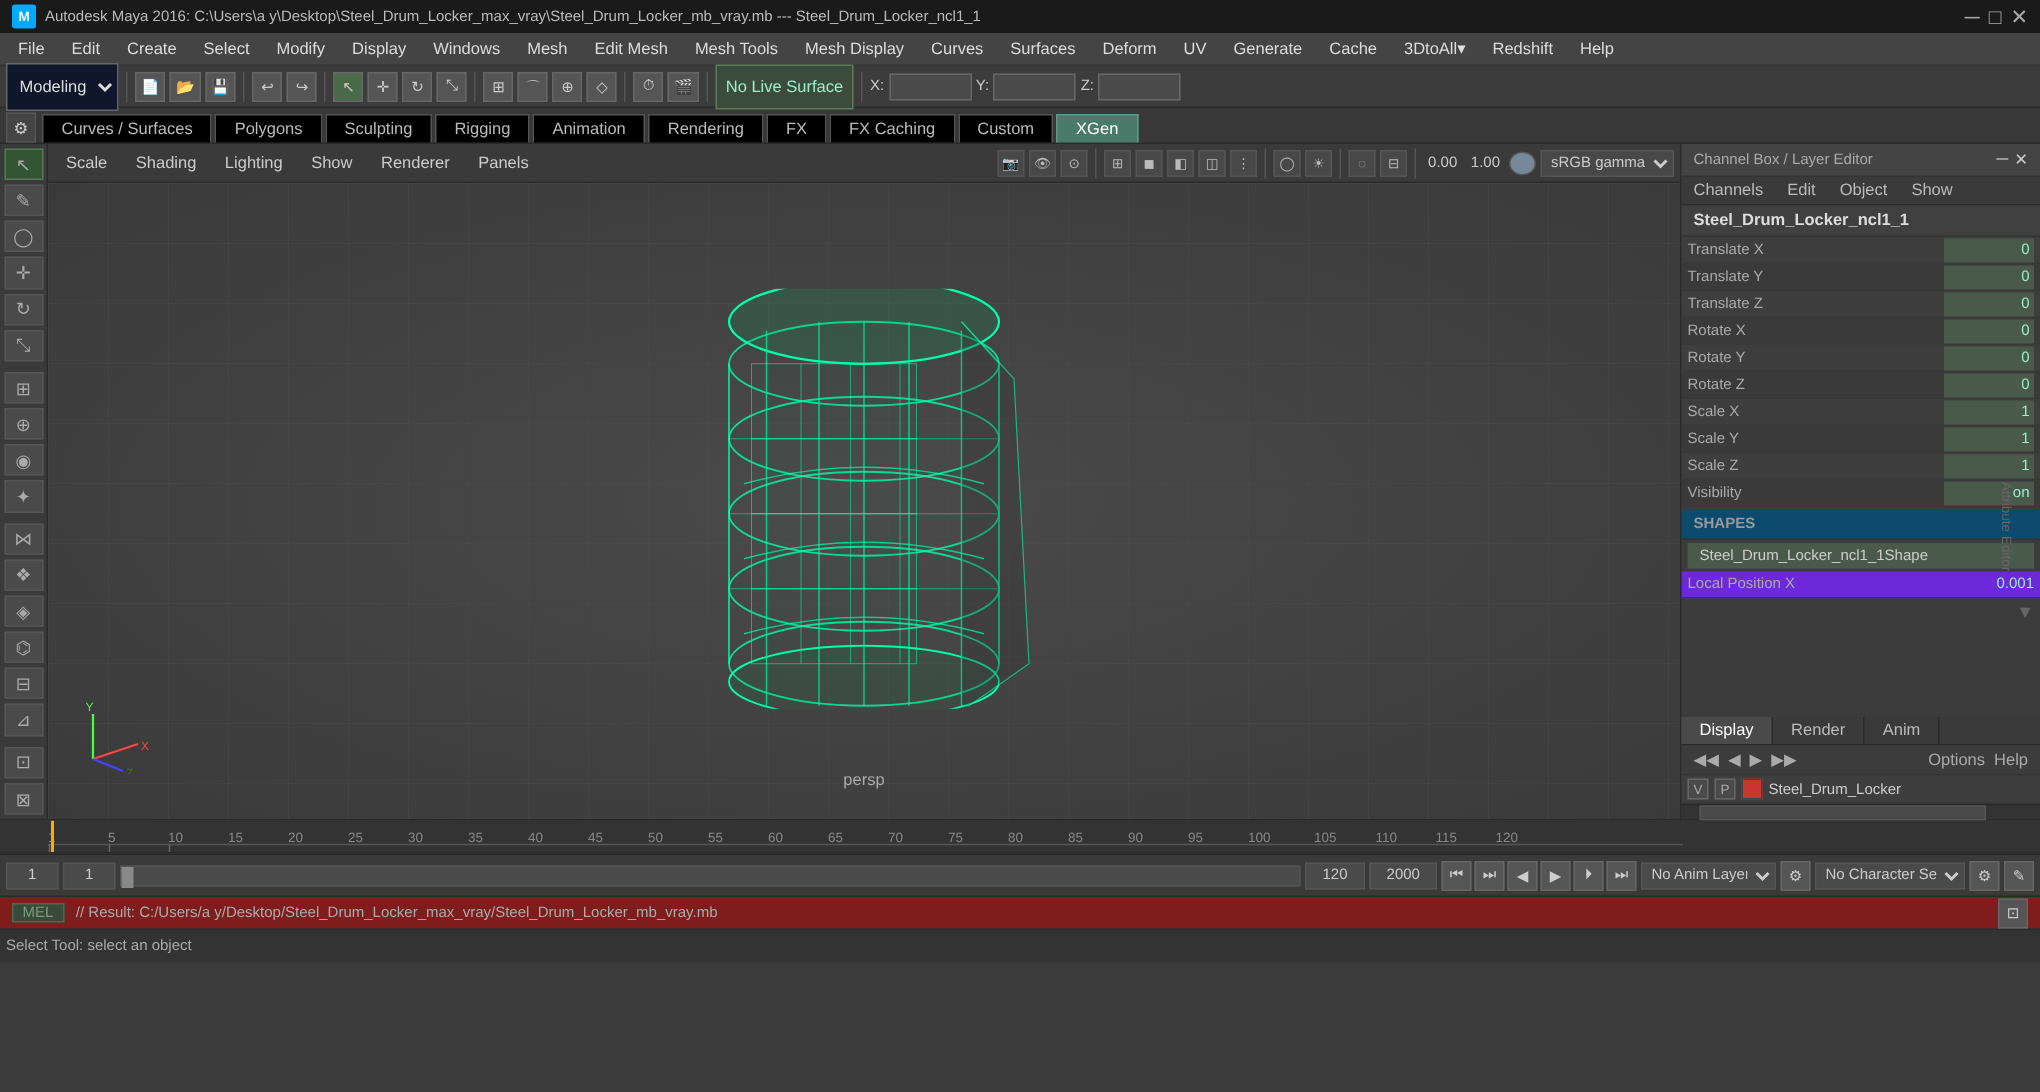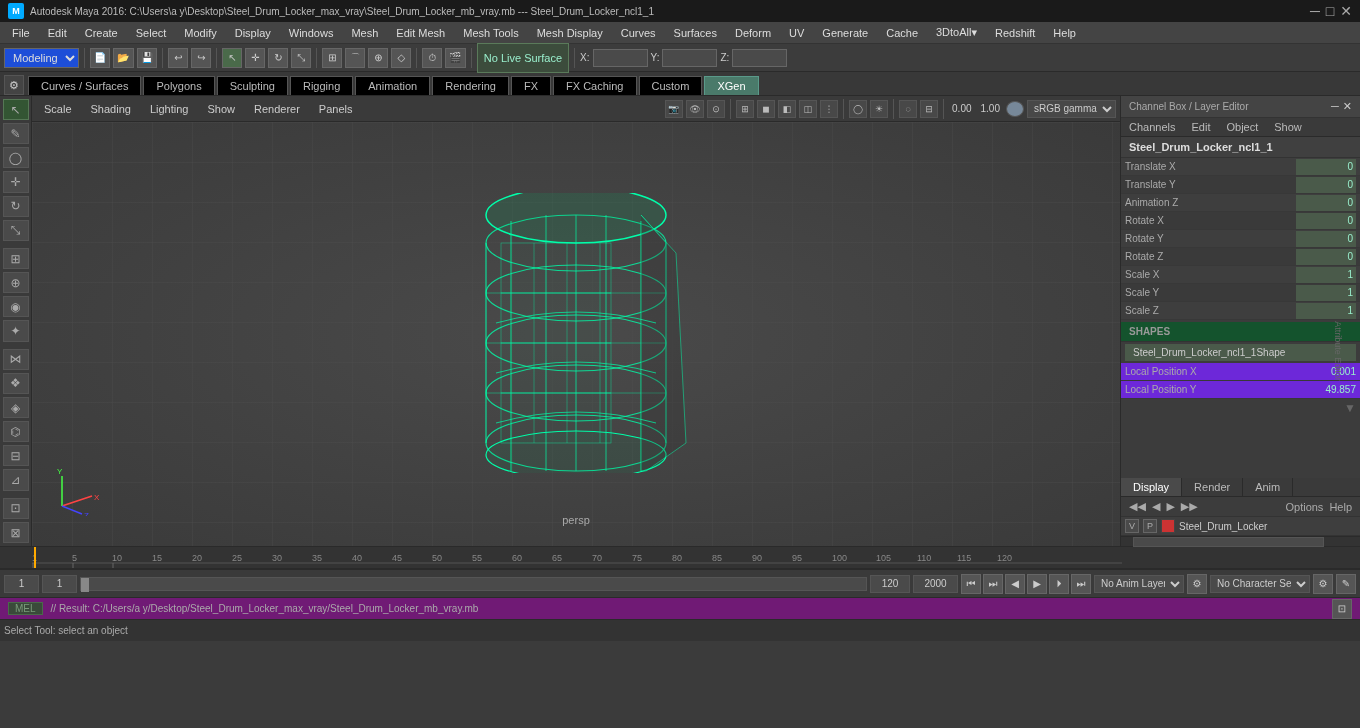--- a/index.html
+++ b/index.html
@@ -52,25 +52,25 @@
     #toolbar1 {
       background: #3c3c3c;
       height: 28px;
       display: flex;
       align-items: center;
       padding: 0 4px;
       gap: 3px;
       border-bottom: 1px solid #2a2a2a;
     }
     .toolbar-select {
-      background: #1d4ed8;
+      background: #0f172a;
       border: 1px solid #666;
       color: #ddd;
       font-size: 11px;
-      height: 20px;
+      height: 32px;
       padding: 0 4px;
       cursor: pointer;
     }
     .tb-btn {
       background: #555;
       border: 1px solid #666;
       color: #ccc;
       font-size: 10px;
       height: 20px;
       min-width: 20px;
@@ -200,21 +200,21 @@
       display: flex;
       align-items: center;
       height: 18px;
       border-bottom: 1px solid #383838;
       padding: 0 4px;
     }
     .channel-row:nth-child(odd) { background: #3e3e3e; }
     .channel-row:nth-child(even) { background: #3a3a3a; }
     .channel-name { flex: 1; color: #aaa; font-size: 10px; }
     .channel-value { width: 60px; text-align: right; color: #9ec; font-size: 10px; background: #4a5a4a; padding: 0 3px; height: 16px; display: flex; align-items: center; justify-content: flex-end; }
-    #shapes-section { padding: 4px 8px; background: #14532d; border-bottom: 1px solid #333; font-size: 10px; color: #999; font-weight: bold; margin-top: 2px; }
+    #shapes-section { padding: 4px 8px; background: #0c4a6e; border-bottom: 1px solid #333; font-size: 10px; color: #999; font-weight: bold; margin-top: 2px; }
     #shape-name { padding: 3px 8px; background: #4a5a4a; margin: 2px 4px; font-size: 10px; color: #ccc; }
     .local-pos-row { display: flex; align-items: center; height: 18px; padding: 0 4px; border-bottom: 1px solid #383838; background: #6d28d9; }
     .local-pos-name { flex: 1; color: #aaa; font-size: 10px; }
     .local-pos-value { width: 60px; text-align: right; color: #9ec; font-size: 10px; }
 
     
     #display-tabs {
       display: flex;
       background: #3a3a3a;
       border-bottom: 1px solid #2a2a2a;
@@ -279,21 +279,21 @@
     .time-input { background: #4a4a4a; border: 1px solid #555; color: #ccc; font-size: 10px; height: 18px; width: 40px; text-align: center; }
     .play-btn { background: #555; border: 1px solid #666; color: #ccc; font-size: 10px; height: 20px; min-width: 20px; cursor: pointer; display: flex; align-items: center; justify-content: center; }
     .range-input { background: #4a4a4a; border: 1px solid #555; color: #ccc; font-size: 10px; height: 18px; width: 45px; text-align: center; }
     .status-select { background: #4a4a4a; border: 1px solid #555; color: #ccc; font-size: 10px; height: 18px; padding: 0 2px; }
     .timeline-slider { flex: 1; height: 12px; background: #4a4a4a; border: 1px solid #555; position: relative; cursor: pointer; }
     .timeline-slider-thumb { width: 10px; height: 12px; background: #888; position: absolute; left: 30%; top: 0; cursor: pointer; }
 
     
     #status-bar {
       height: 22px;
-      background: #701a75;
+      background: #7f1d1d;
       display: flex;
       align-items: center;
       padding: 0 8px;
       font-size: 10px;
       color: #aaa;
       border-top: 1px solid #2a2a2a;
       gap: 8px;
     }
     #mel-label { color: #7a9a7a; font-size: 10px; padding: 0 6px; background: #3a4a3a; border: 1px solid #4a6a4a; }
     #status-result { flex: 1; font-size: 10px; color: #aaa; }
@@ -560,21 +560,21 @@
 
       <div class="channel-row">
         <span class="channel-name">Translate X</span>
         <div class="channel-value">0</div>
       </div>
       <div class="channel-row">
         <span class="channel-name">Translate Y</span>
         <div class="channel-value">0</div>
       </div>
       <div class="channel-row">
-        <span class="channel-name">Animation Z</span>
+        <span class="channel-name">Translate Z</span>
         <div class="channel-value">0</div>
       </div>
       <div class="channel-row">
         <span class="channel-name">Rotate X</span>
         <div class="channel-value">0</div>
       </div>
       <div class="channel-row">
         <span class="channel-name">Rotate Y</span>
         <div class="channel-value">0</div>
       </div>
@@ -586,32 +586,32 @@
         <span class="channel-name">Scale X</span>
         <div class="channel-value">1</div>
       </div>
       <div class="channel-row">
         <span class="channel-name">Scale Y</span>
         <div class="channel-value">1</div>
       </div>
       <div class="channel-row">
         <span class="channel-name">Scale Z</span>
         <div class="channel-value">1</div>
+      </div>
+      <div class="channel-row">
+        <span class="channel-name">Visibility</span>
+        <div class="channel-value">on</div>
       </div>
 
       <div id="shapes-section">SHAPES</div>
       <div id="shape-name">Steel_Drum_Locker_ncl1_1Shape</div>
 
       <div class="local-pos-row">
         <span class="local-pos-name">Local Position X</span>
         <span class="local-pos-value">0.001</span>
-      </div>
-      <div class="local-pos-row">
-        <span class="local-pos-name">Local Position Y</span>
-        <span class="local-pos-value">49.857</span>
       </div>
 
       <div style="display:flex;justify-content:flex-end;padding:2px 4px;">
         <span style="color:#666;font-size:12px;">▼</span>
       </div>
     </div>
 
     <div id="display-tabs">
       <span class="dt-tab active">Display</span>
       <span class="dt-tab">Render</span>

